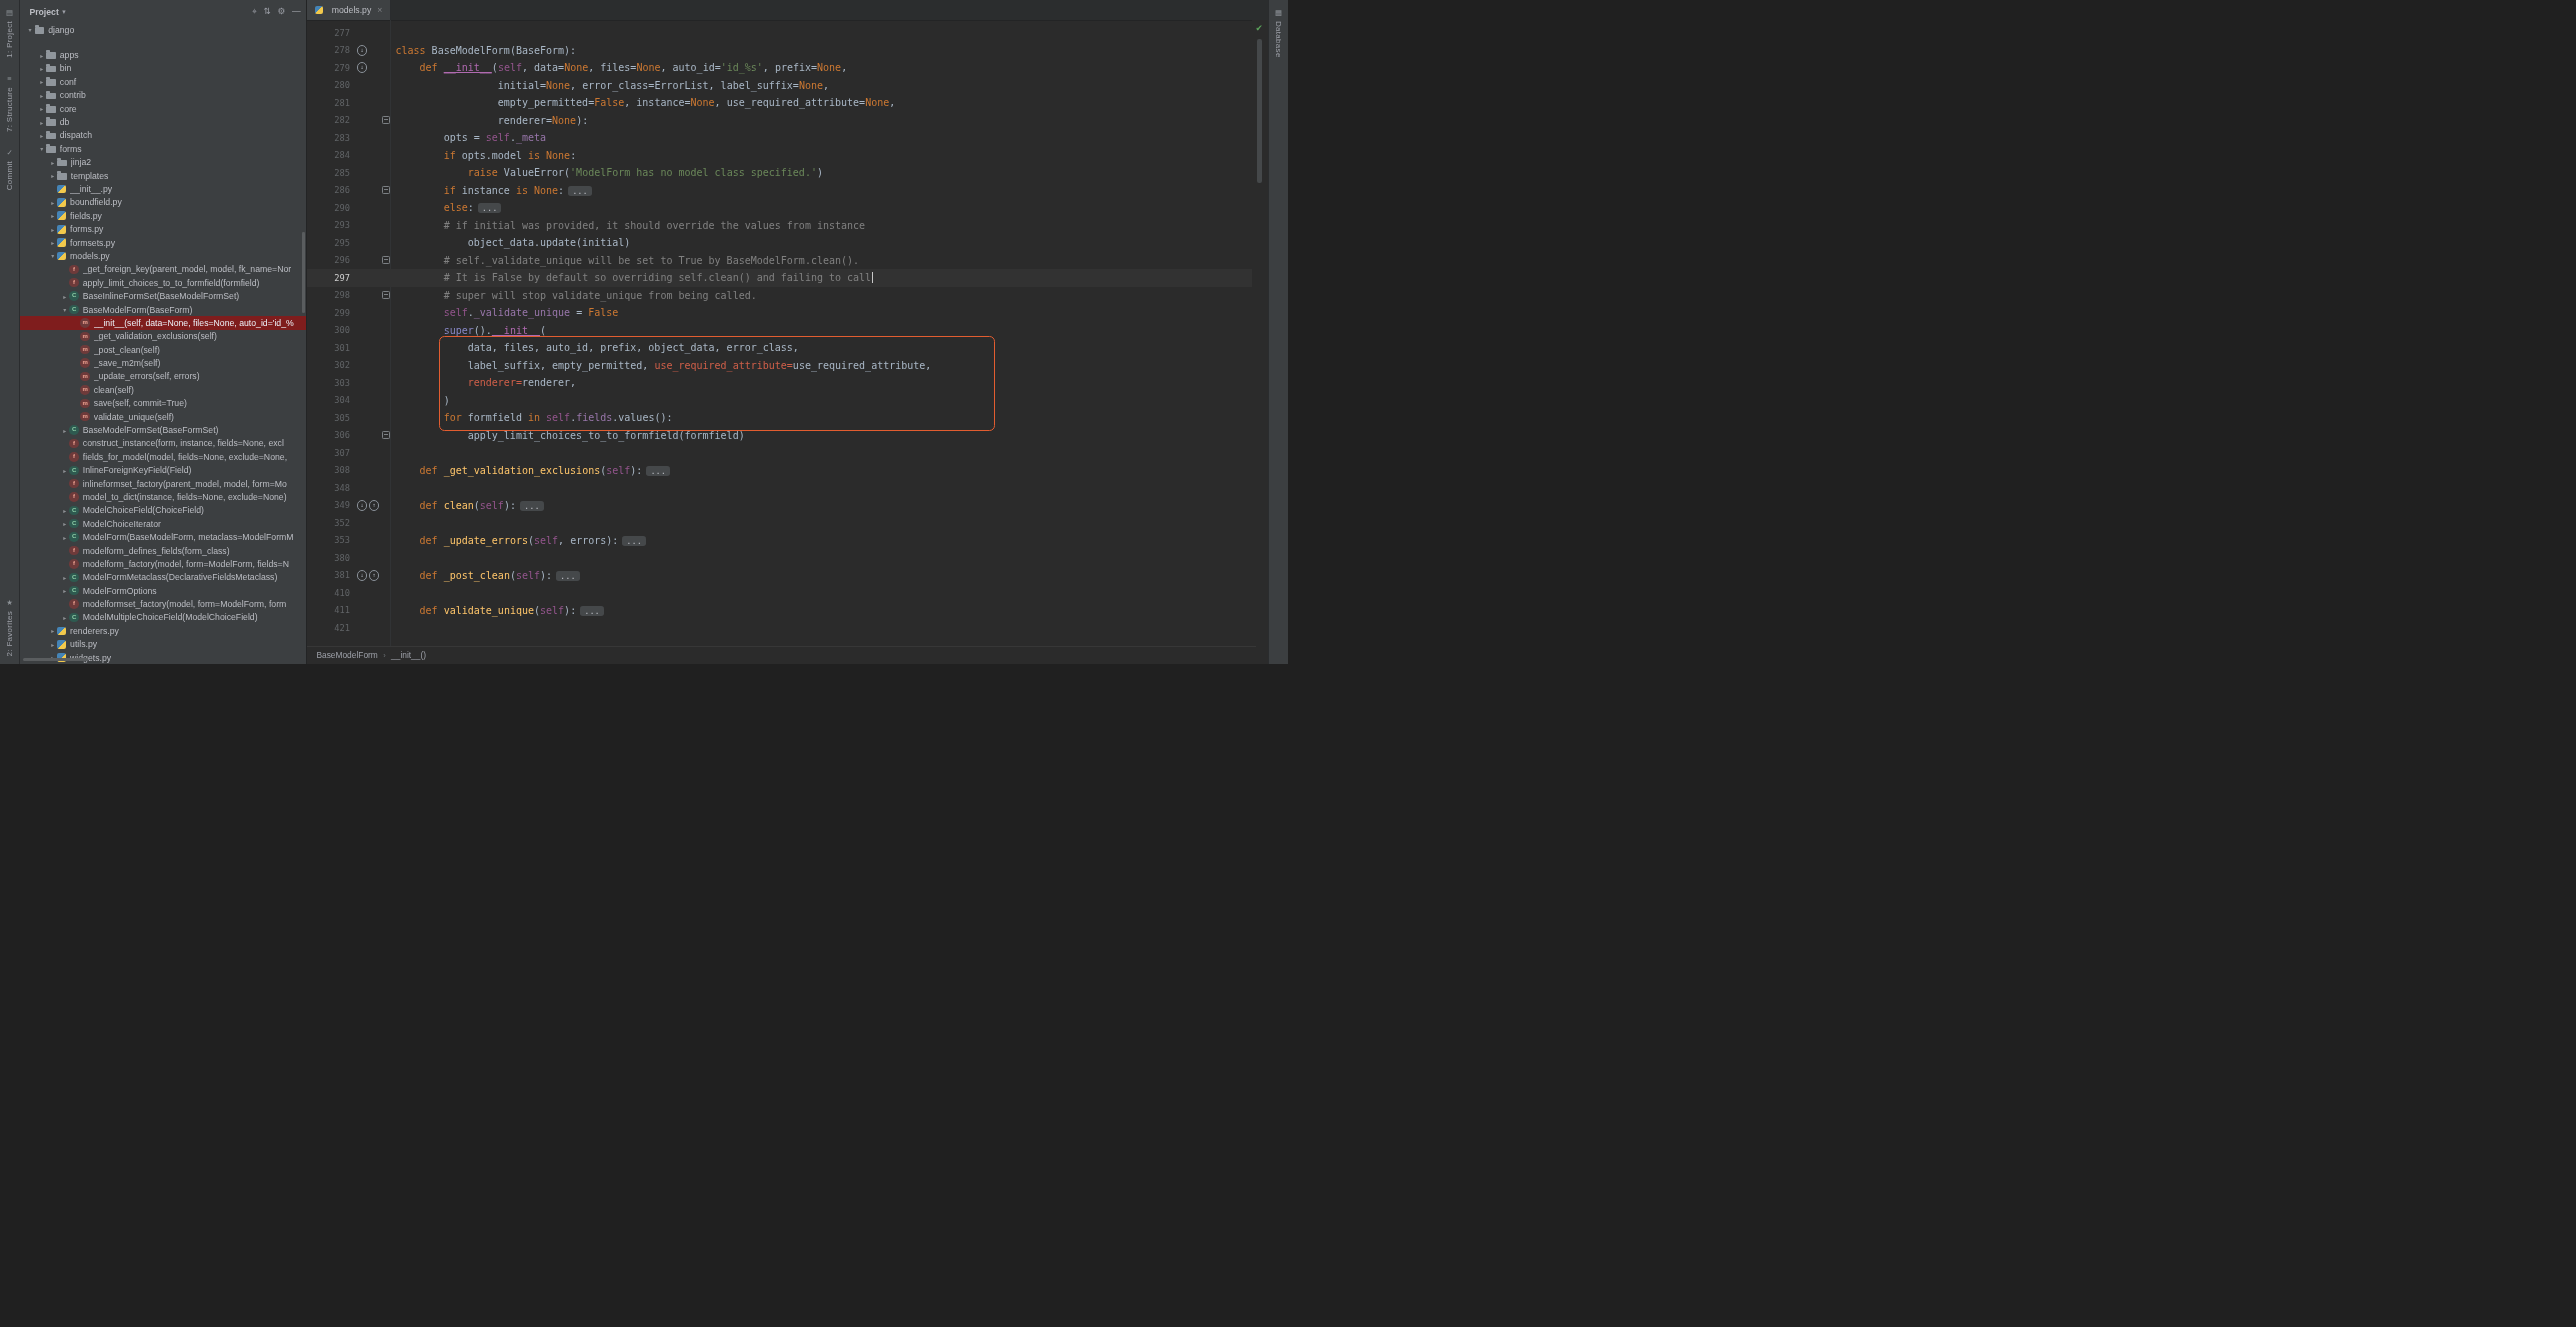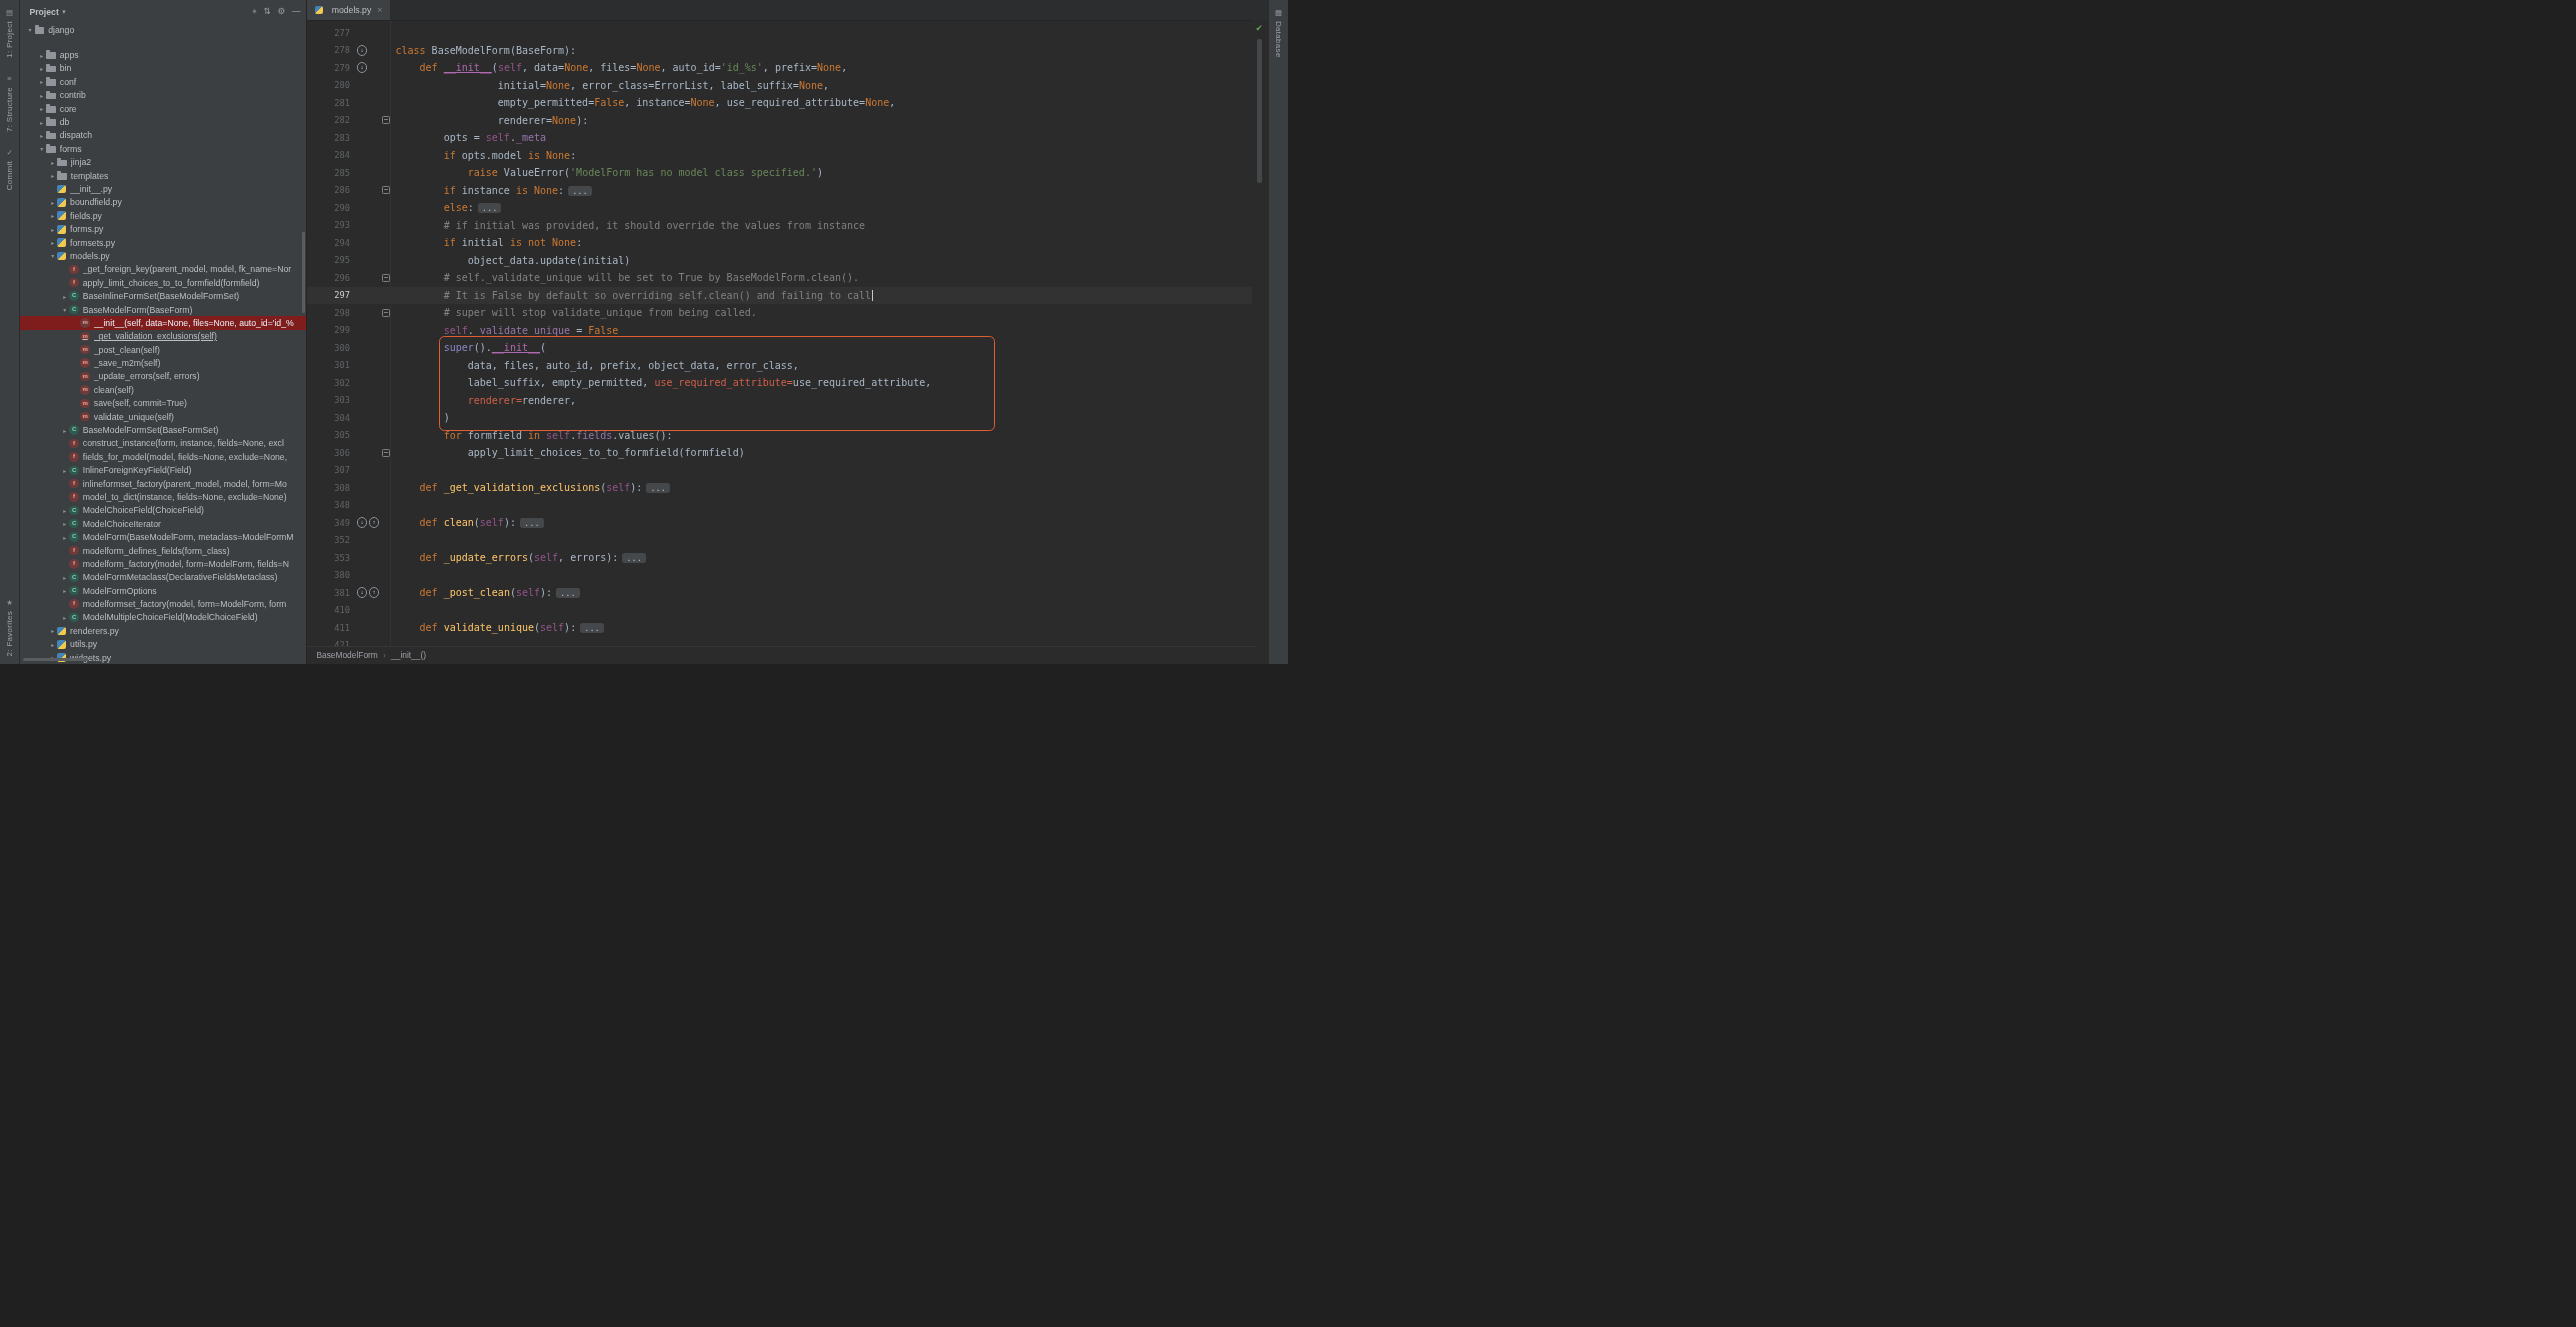--- a/index.html
+++ b/index.html
@@ -225,21 +225,21 @@
         <div class="tree-row" style="padding-left: 40px;">
           <span class="chev">▾</span>
           <span class="ic ic-class"></span>
           <span class="lbl">BaseModelForm(BaseForm)</span>
         </div>
         <div class="tree-row sel" style="padding-left: 51px;">
           <span class="chev"></span>
           <span class="ic ic-method"></span>
           <span class="lbl">__init__(self, data=None, files=None, auto_id='id_%</span>
         </div>
-        <div class="tree-row" style="padding-left: 51px; text-decoration: underline;">
+        <div class="tree-row" style="padding-left: 51px;">
           <span class="chev"></span>
           <span class="ic ic-method"></span>
           <span class="lbl">_get_validation_exclusions(self)</span>
         </div>
         <div class="tree-row" style="padding-left: 51px;">
           <span class="chev"></span>
           <span class="ic ic-method"></span>
           <span class="lbl">_post_clean(self)</span>
         </div>
         <div class="tree-row" style="padding-left: 51px;">
@@ -444,26 +444,20 @@
             <span class="ln">290</span>
             <span class="gics"></span>
             <span class="fcol"></span>
             <span class="code"><span class="tk-pl">        </span><span class="tk-kw">else</span><span class="tk-pl">:</span><span class="tk-chip">...</span></span>
           </div>
           <div class="crow">
             <span class="ln">293</span>
             <span class="gics"></span>
             <span class="fcol"></span>
             <span class="code"><span class="tk-pl">        </span><span class="tk-com"># if initial was provided, it should override the values from instance</span></span>
-          </div>
-          <div class="crow">
-            <span class="ln">294</span>
-            <span class="gics"></span>
-            <span class="fcol"></span>
-            <span class="code"><span class="tk-pl">        </span><span class="tk-kw">if</span><span class="tk-pl"> initial </span><span class="tk-kw">is</span><span class="tk-pl"> </span><span class="tk-kw">not</span><span class="tk-pl"> </span><span class="tk-kw">None</span><span class="tk-pl">:</span></span>
           </div>
           <div class="crow">
             <span class="ln">295</span>
             <span class="gics"></span>
             <span class="fcol"></span>
             <span class="code"><span class="tk-pl">            object_data.update(initial)</span></span>
           </div>
           <div class="crow">
             <span class="ln">296</span>
             <span class="gics"></span>

